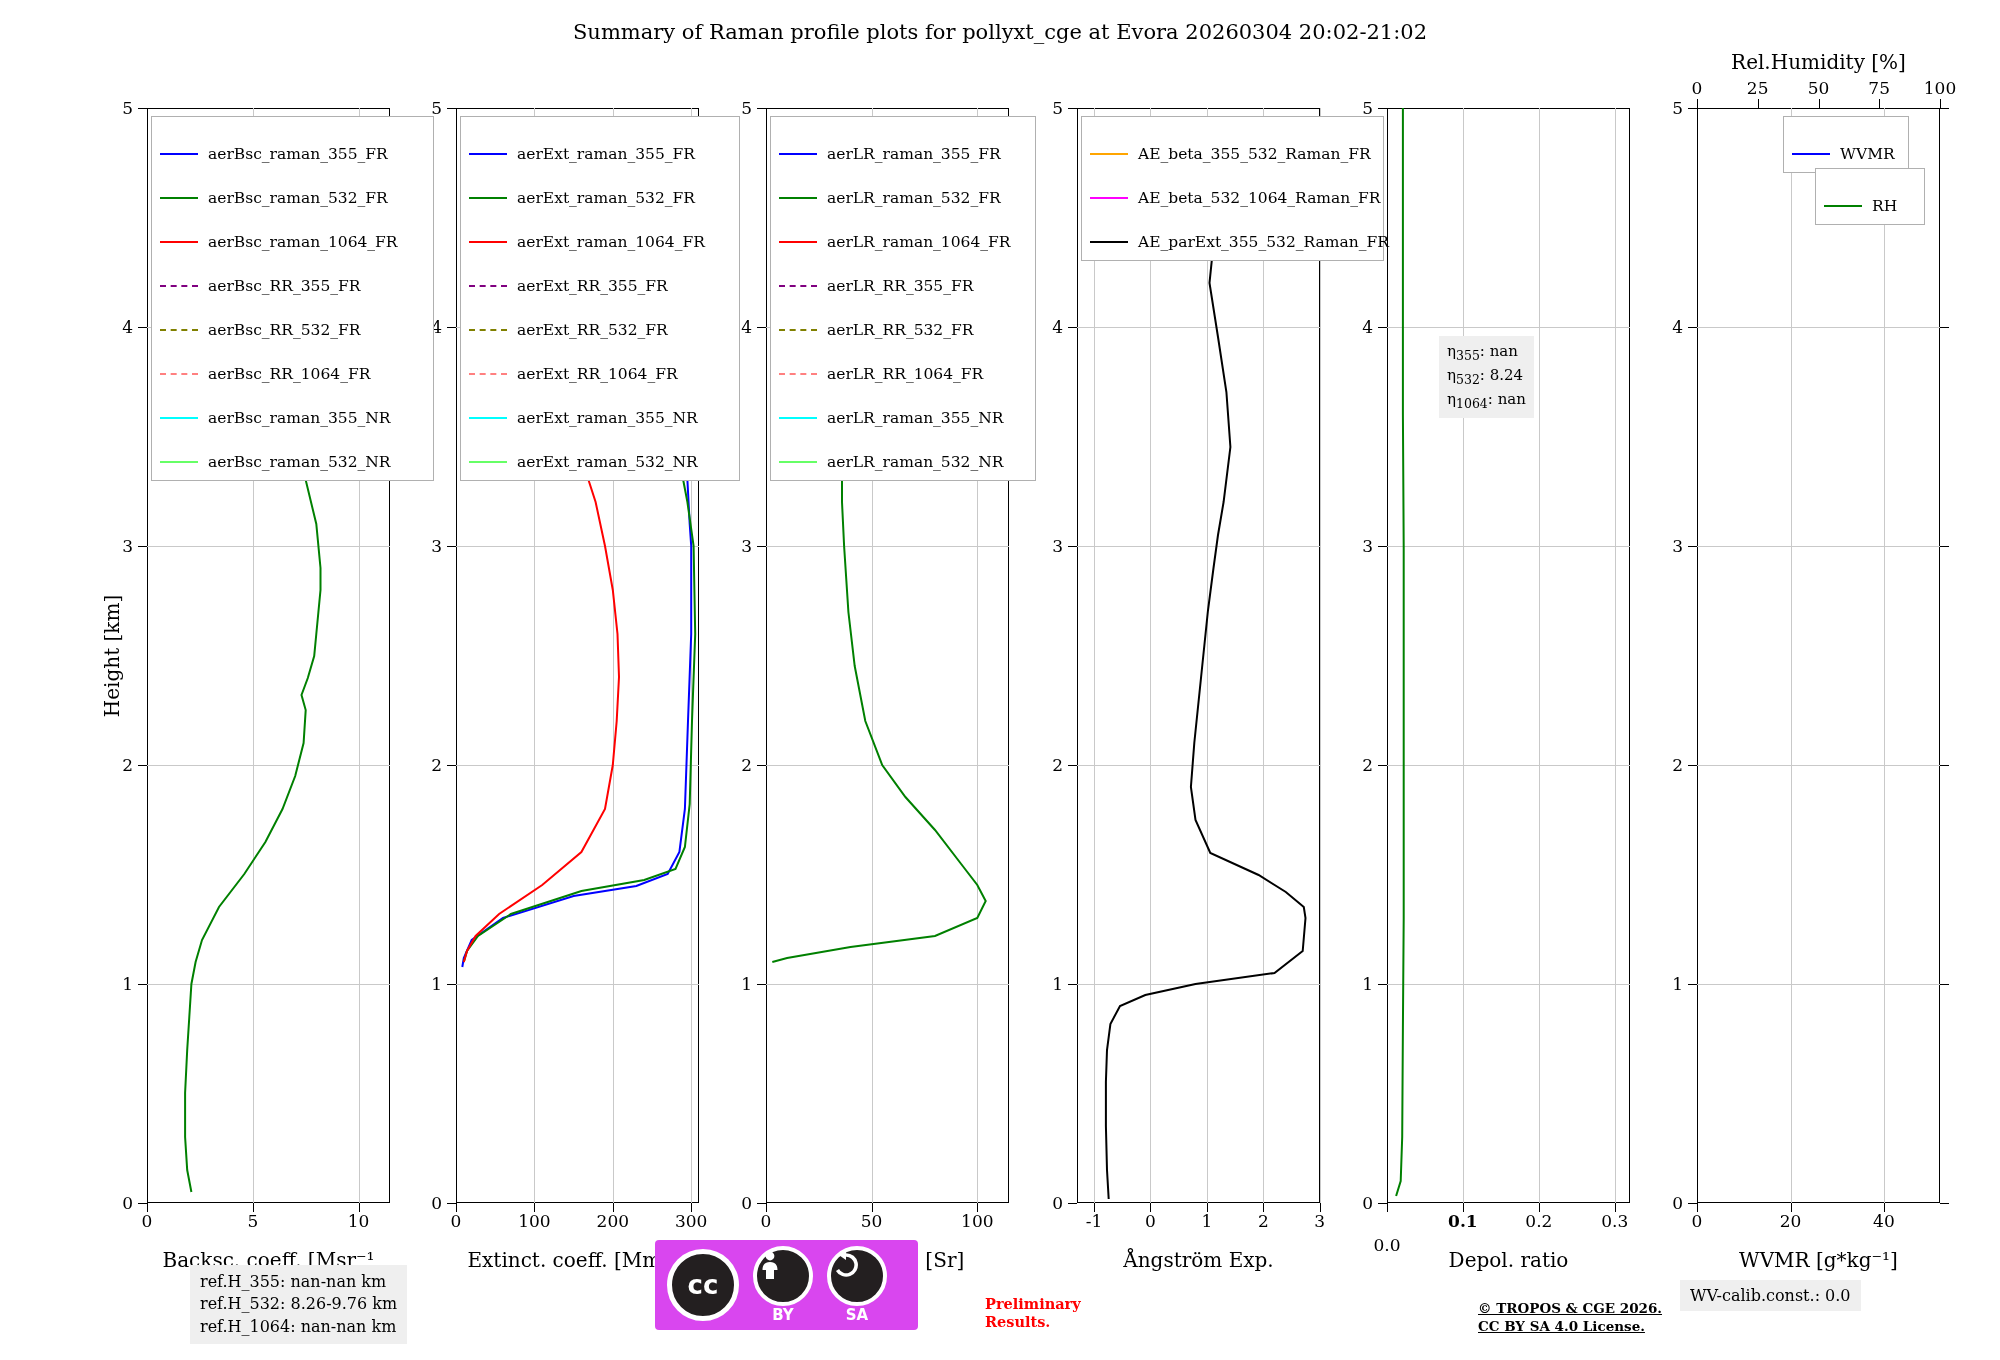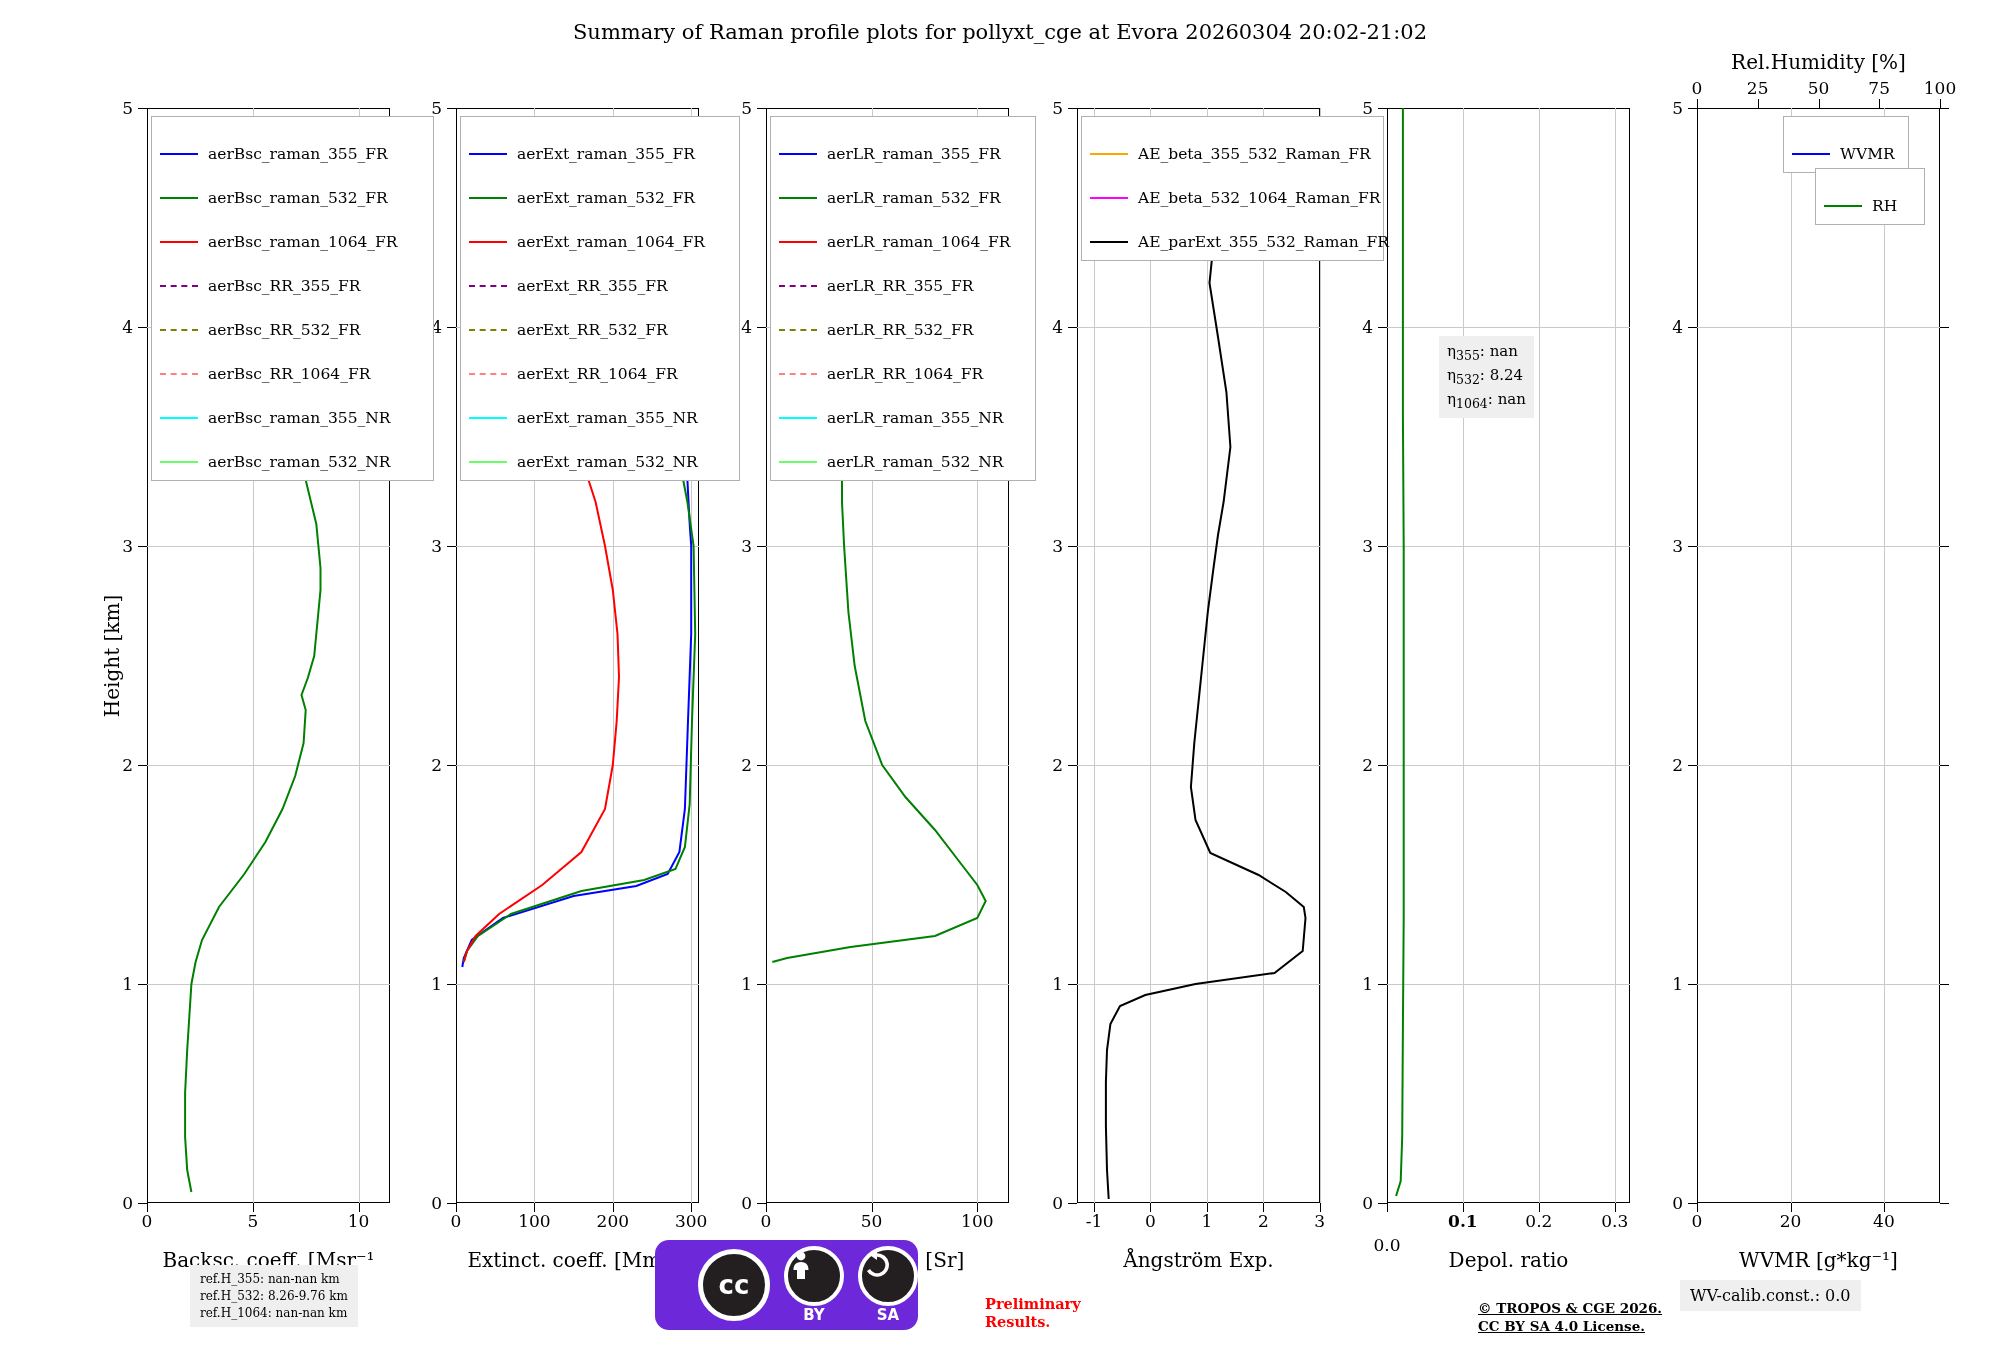--- a/index.html
+++ b/index.html
@@ -28,32 +28,32 @@
           font-size:20px;white-space:nowrap;}
   .legend{position:absolute;top:8px;left:4px;background:#fff;border:1px solid #b0b0b0;
           padding:5px 8px 6px 8px;font-size:15.5px;z-index:40;}
   .legend .row{display:flex;align-items:center;height:24px;white-space:nowrap;margin-top:20px;}
   .legend .swatch{width:38px;height:0;border-top-width:2px;margin-right:10px;flex:none;}
   .legend .lbl{font-family:"DejaVu Serif", serif;font-size:15.5px;}
   .annot{position:absolute;background:#efefef;font-size:15px;padding:5px 8px;line-height:1.35;}
   svg{position:absolute;left:0;top:0;overflow:visible;}
   .toptick{position:absolute;top:-30px;transform:translateX(-50%);font-size:17px;}
   .toplabel{position:absolute;top:-58px;width:100%;text-align:center;font-size:20px;}
-  #cc-badge{position:absolute;left:655px;top:1240px;width:263px;height:90px;background:#6d28d9;
-            border-radius:14px;display:flex;align-items:center;justify-content:flex-end;}
+  #cc-badge{position:absolute;left:655px;top:1240px;width:263px;height:90px;background:#d946ef;
+            border-radius:4px;display:flex;align-items:center;}
   .cc-circle{width:62px;height:62px;border-radius:50%;background:#231f20;border:5px solid #fff;
              position:relative;margin-left:12px;display:flex;align-items:center;justify-content:center;
              color:#fff;font-weight:bold;font-size:26px;font-family:"DejaVu Sans",sans-serif;}
   .cc-sub{color:#fff;font-size:15px;font-family:"DejaVu Sans",sans-serif;font-weight:bold;text-align:center;}
   .cc-item{display:flex;flex-direction:column;align-items:center;margin-left:14px;}
   #prelim{position:absolute;left:985px;top:1295px;color:#ff0000;font-size:14.5px;font-weight:bold;
           line-height:1.25;font-family:"DejaVu Serif",serif;}
   #tropos{position:absolute;left:1478px;top:1300px;font-size:13.5px;font-weight:bold;line-height:1.3;
           font-family:"DejaVu Serif",serif;text-decoration:underline;}
-  #refbox{position:absolute;left:190px;top:1265px;background:#efefef;font-size:12px;padding:6px 10px;line-height:1.4;}
+  #refbox{position:absolute;left:190px;top:1265px;background:#efefef;font-size:16px;padding:6px 10px;line-height:1.4;}
   #wvcal{position:absolute;left:1680px;top:1280px;background:#efefef;font-size:16px;padding:6px 10px;}
 </style>
 </head>
 <body>
 
 <div id="page-title">Summary of Raman profile plots for pollyxt_cge at Evora 20260304 20:02-21:02</div>
 
 <div class="panel" id="p1" style="left:147px;width:243px;">
   <div class="plotbox"></div>
   <div class="ylabel">Height [km]</div>

